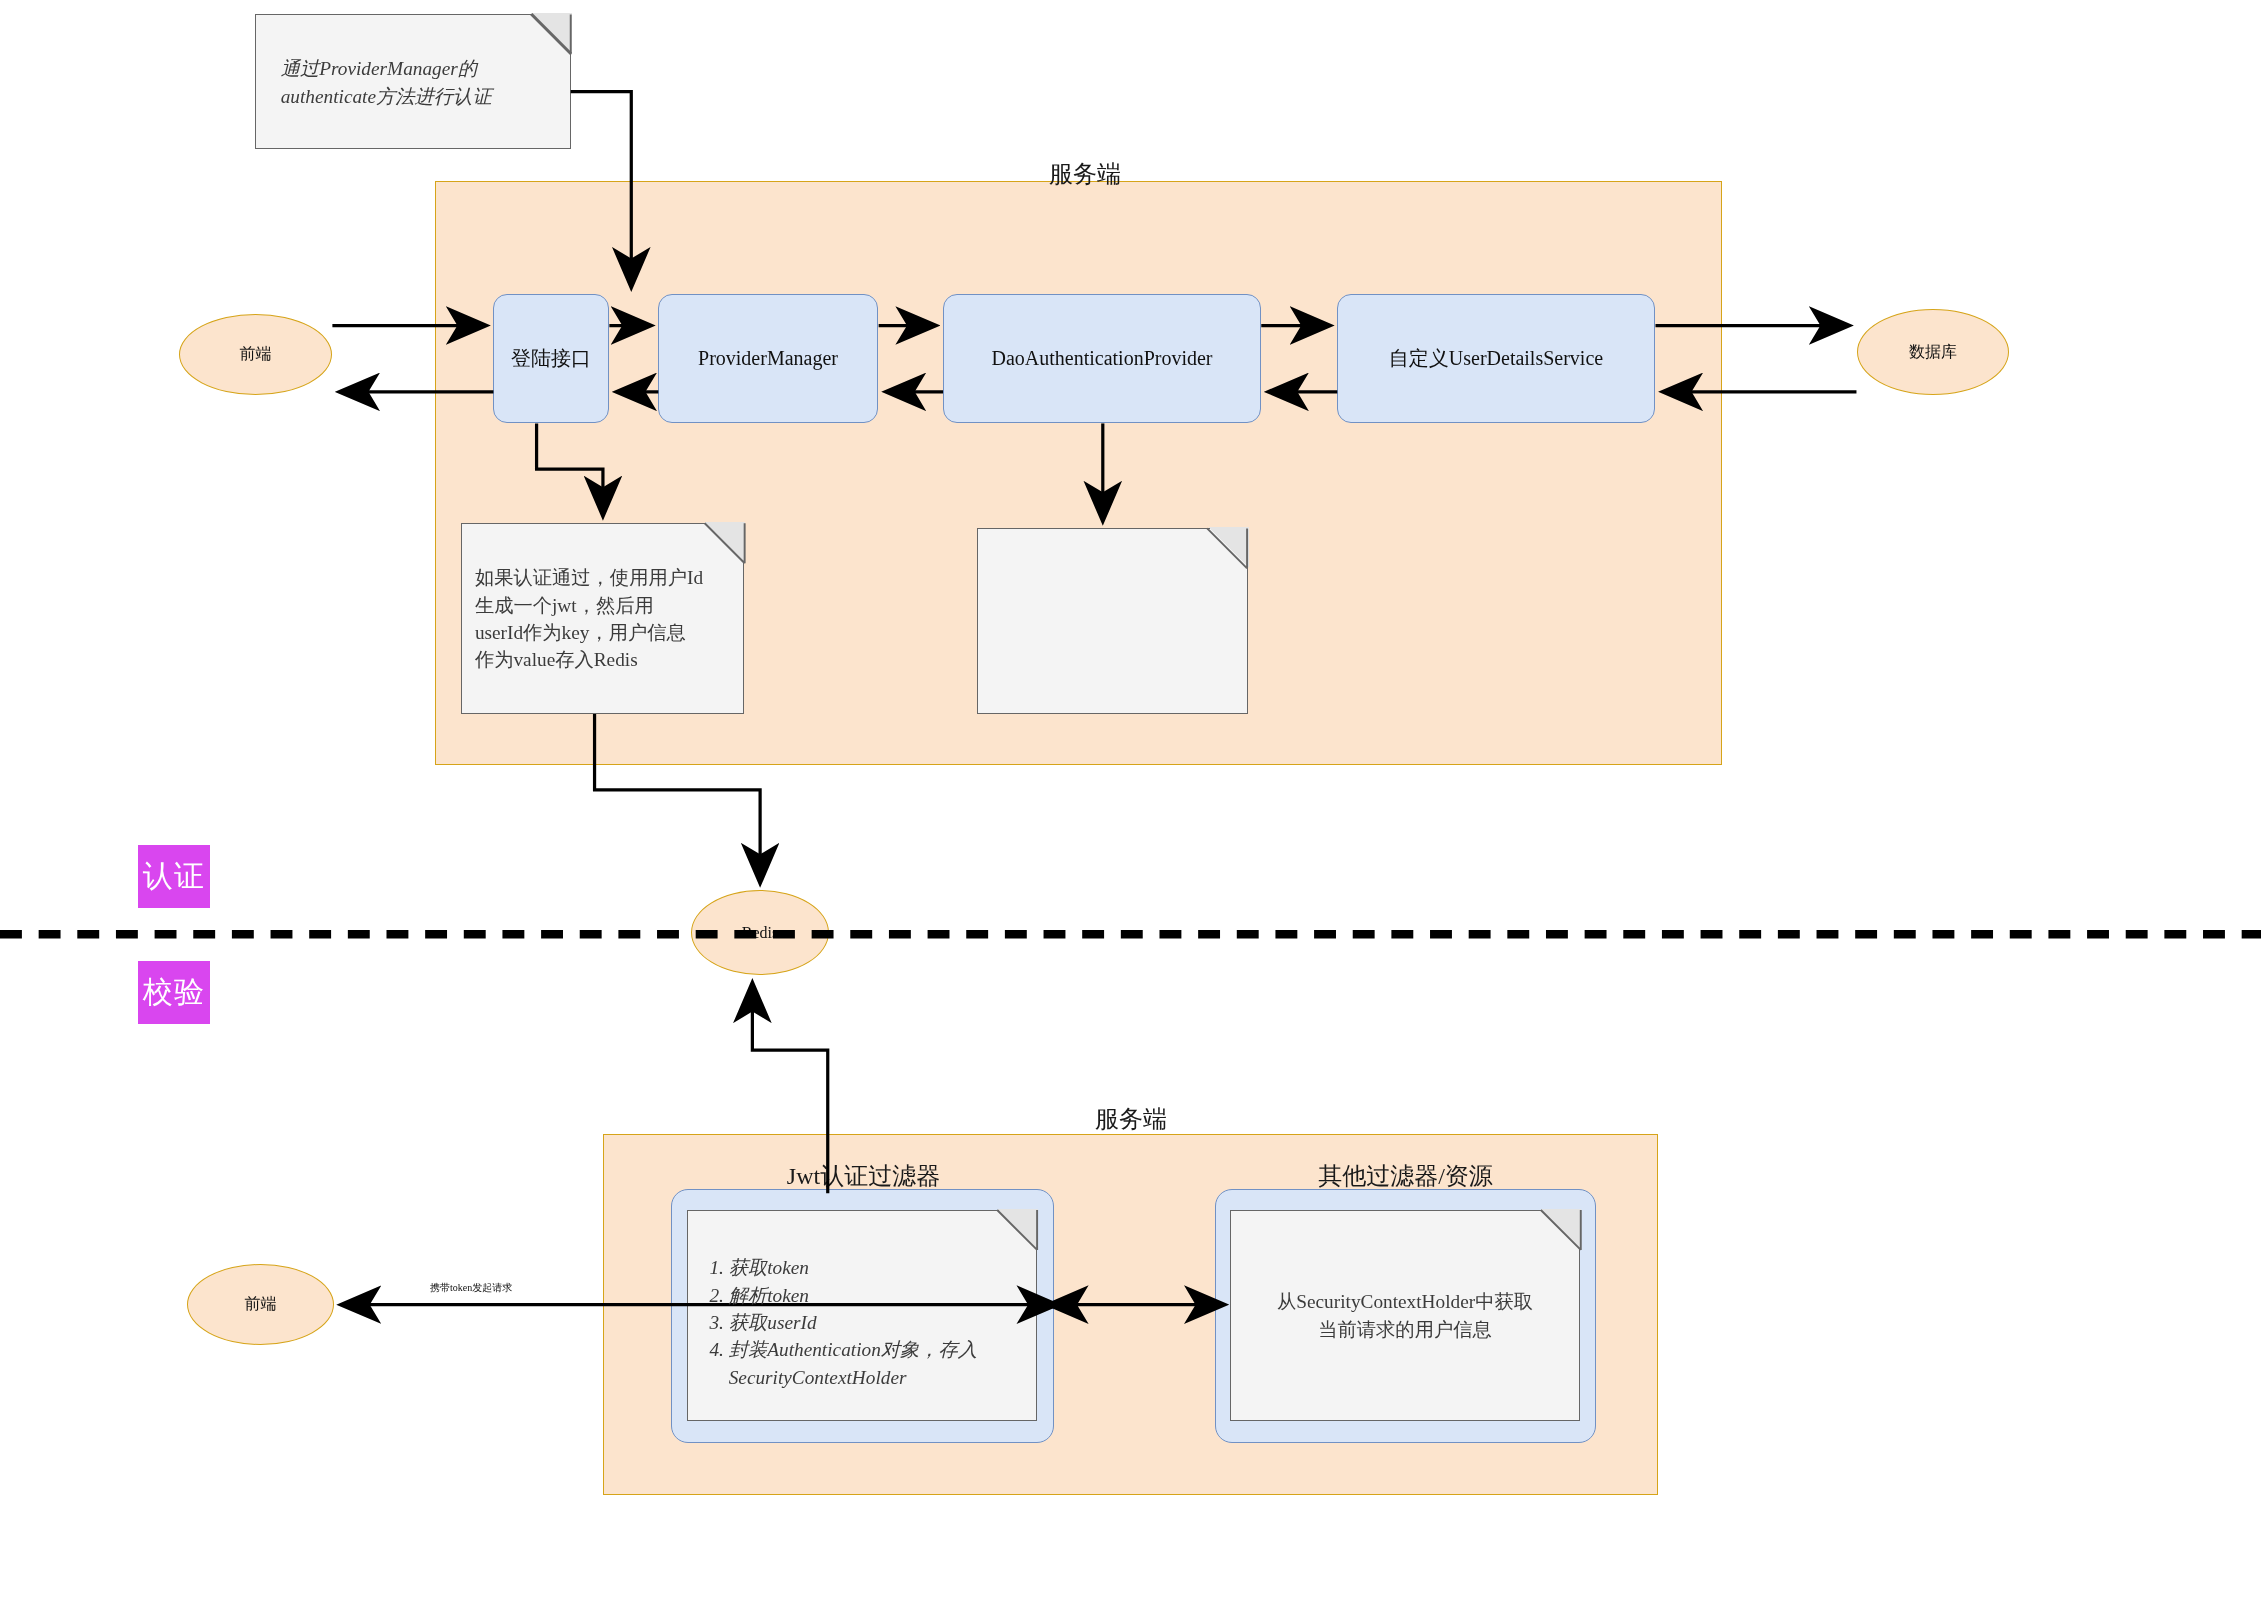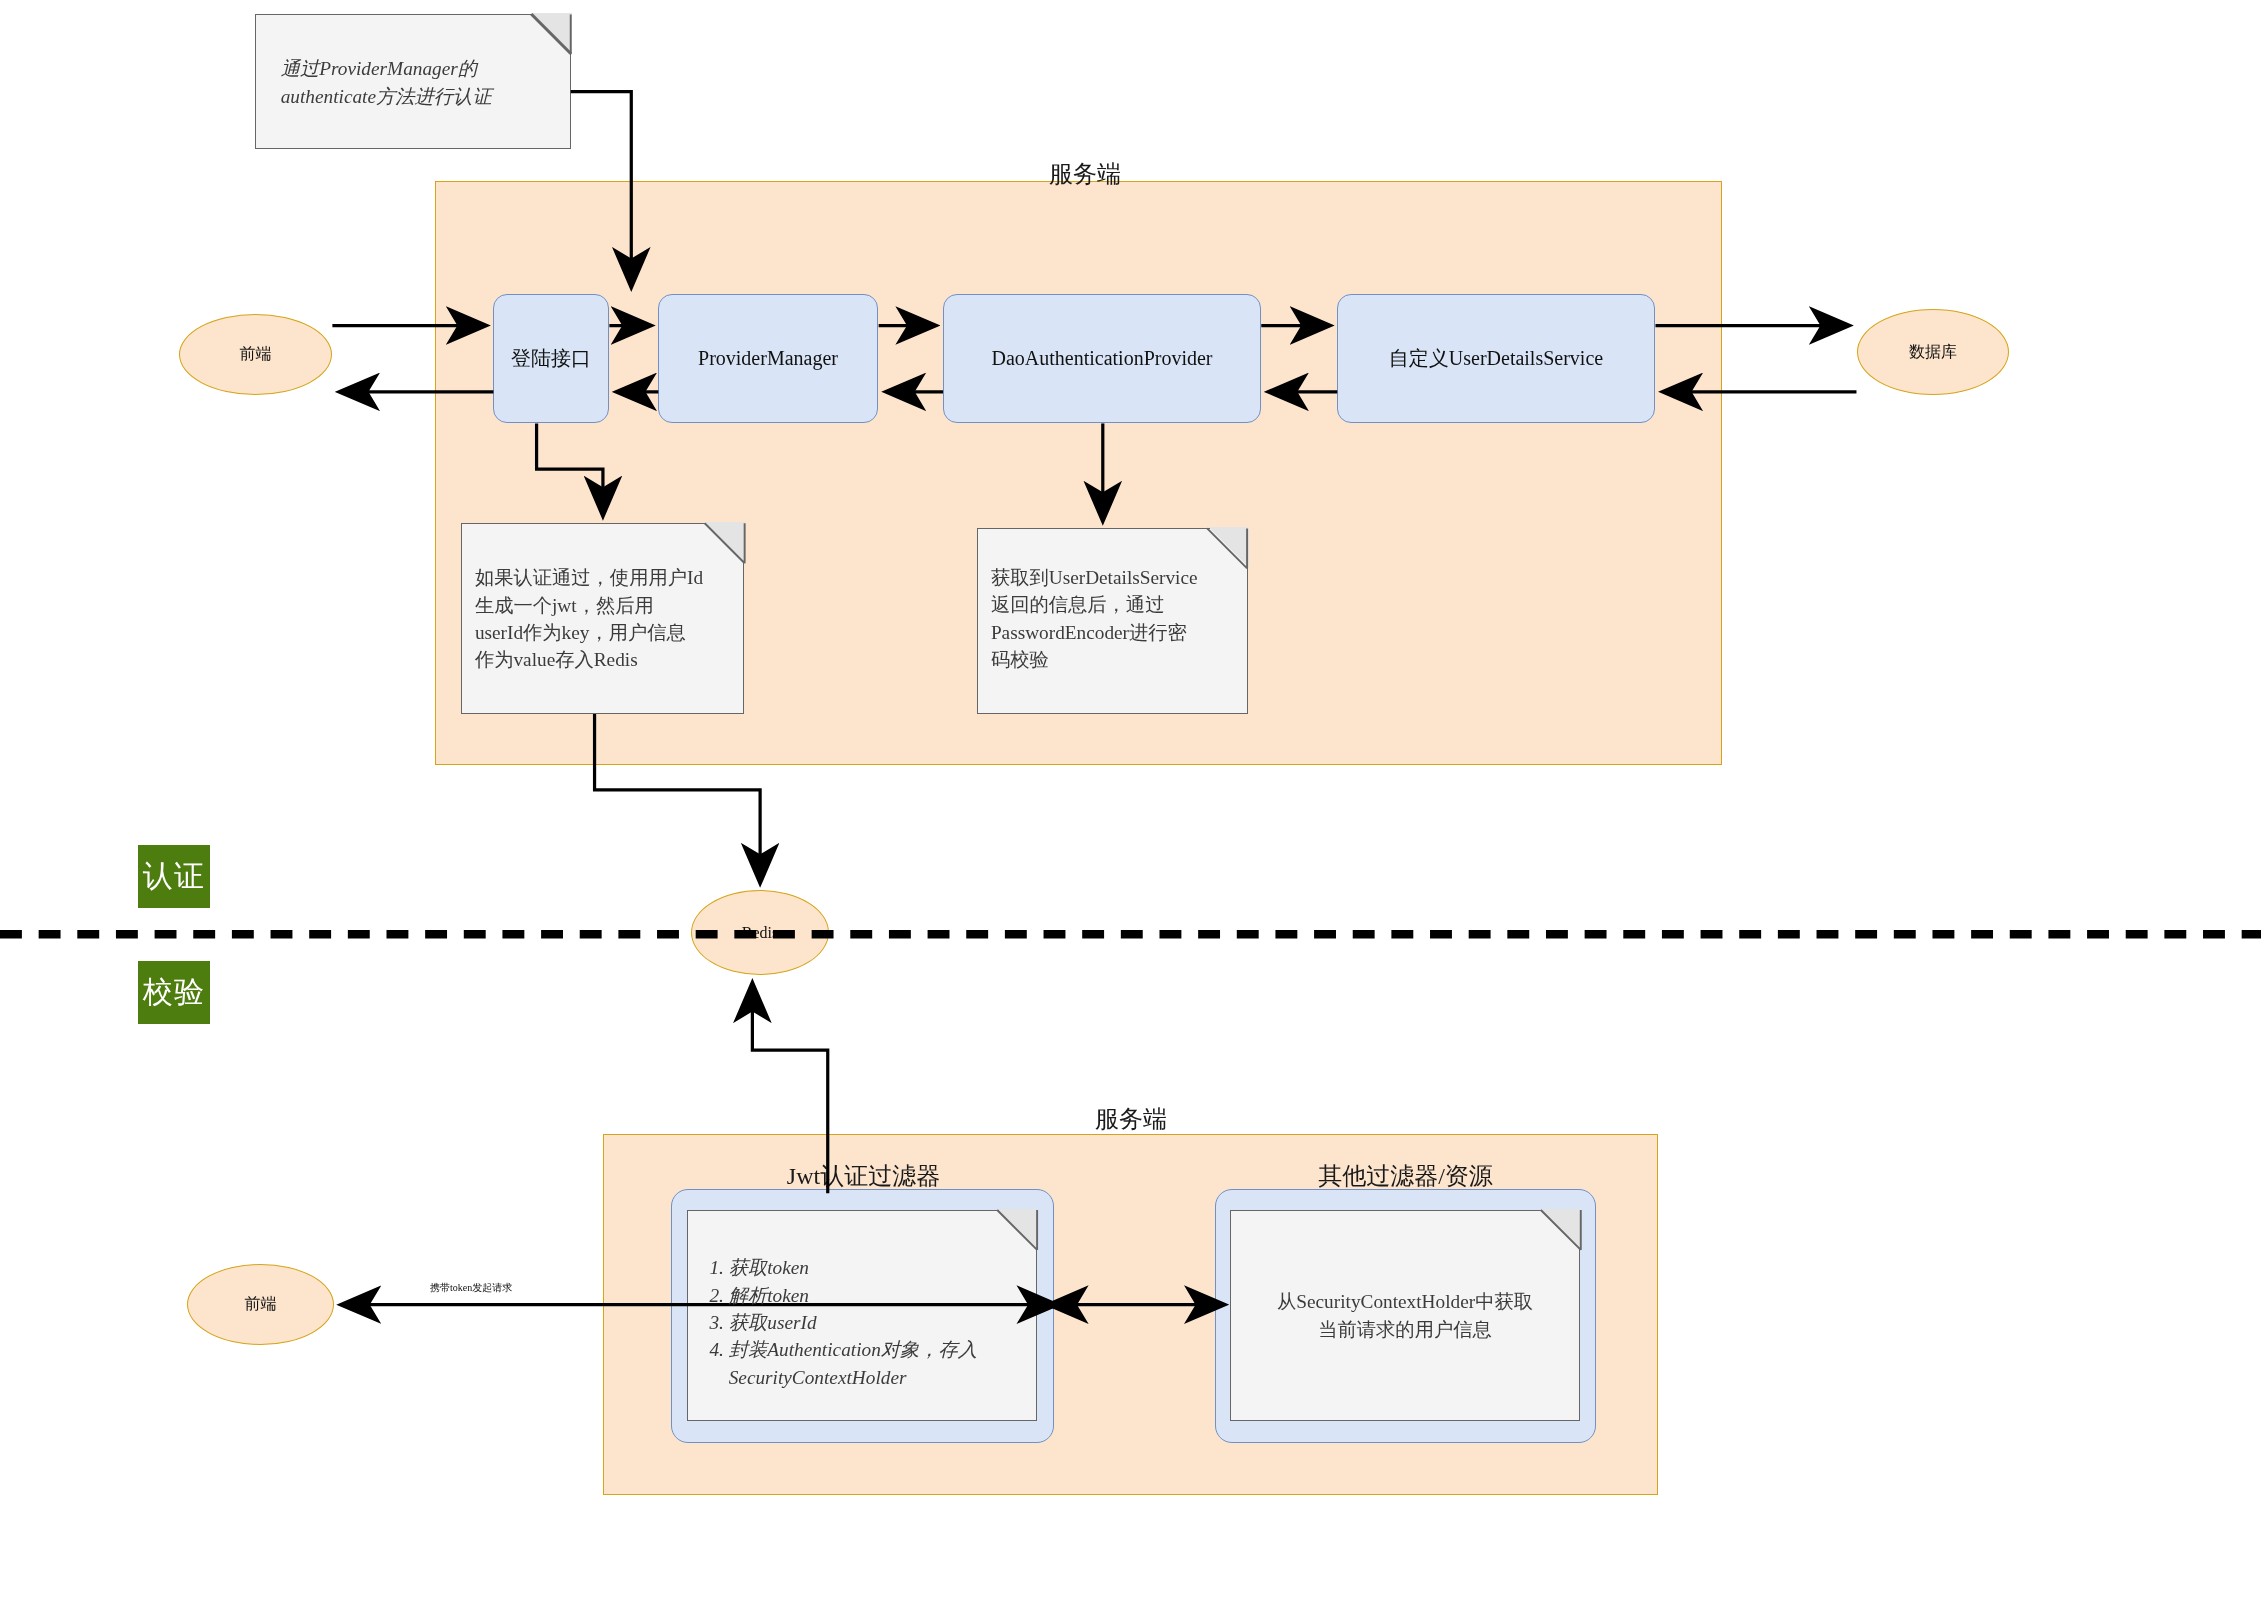--- a/index.html
+++ b/index.html
@@ -21,21 +21,21 @@
         font-size:19.3px;color:#3b3b3b;line-height:1.42;padding:10.3px 7.7px 6.4px 7.7px;}
   .note .fold{position:absolute;right:-1.9px;top:-1.9px;width:40px;height:40px;
         background:linear-gradient(225deg,#E4E4E4 0 50%,transparent 50.2%);
         border-right:0;border-top:0;}
   .note .foldline{position:absolute;right:-1.9px;top:-1.9px;width:41px;height:41px;}
   .note-body{position:relative;z-index:2;}
   .note.center .note-body{text-align:center;}
 
   .wrapbox{position:absolute;background:#D9E5F7;border:1.9px solid #7191C4;border-radius:17px;box-sizing:border-box;}
 
-  .badge{position:absolute;background:#4d7c0f;color:#ffffff;font-size:30px;display:flex;
+  .badge{position:absolute;background:#d946ef;color:#ffffff;font-size:30px;display:flex;
          align-items:center;justify-content:center;letter-spacing:1.3px;}
 
   .edge-label{position:absolute;font-size:10px;color:#111;white-space:nowrap;background:transparent;}
 
   ol.steps{margin:0;padding:0 0 0 33px;list-style:decimal;}
   ol.steps li{margin:0;padding:0;font-style:italic;}
 </style>
 </head>
 <body>
 
@@ -82,24 +82,20 @@
   <div class="note" style="left:461px;top:523px;width:283px;height:191px;">
     <div class="fold"></div>
     <div class="note-body" style="white-space:pre-line;padding-top:30px;text-align:left;padding-left:5.2px;">如果认证通过，使用用户Id
 生成一个jwt，然后用
 userId作为key，用户信息
 作为value存入Redis</div>
   </div>
 
   <div class="note" style="left:977px;top:528px;width:271px;height:186px;">
     <div class="fold"></div>
-    <div class="note-body" style="white-space:pre-line;padding-top:24.5px;text-align:left;padding-left:5.2px;">获取到UserDetailsService
-返回的信息后，通过
-PasswordEncoder进行密
-码校验</div>
   </div>
 
   <div class="badge" style="left:138px;top:845px;width:72px;height:63px;">
     <span>认证</span>
   </div>
 
   <div class="badge" style="left:138px;top:961px;width:72px;height:63px;align-items:center;">
     <span>校验</span>
   </div>
 

